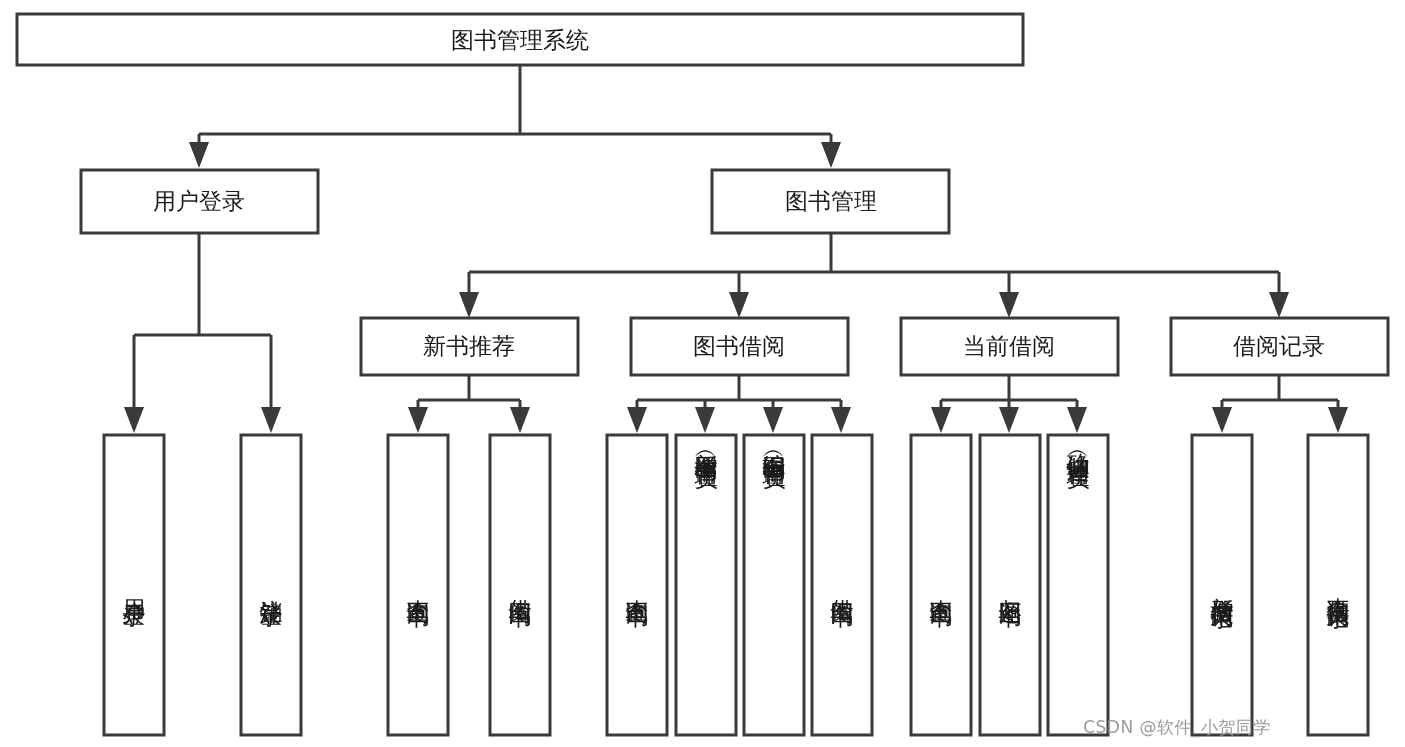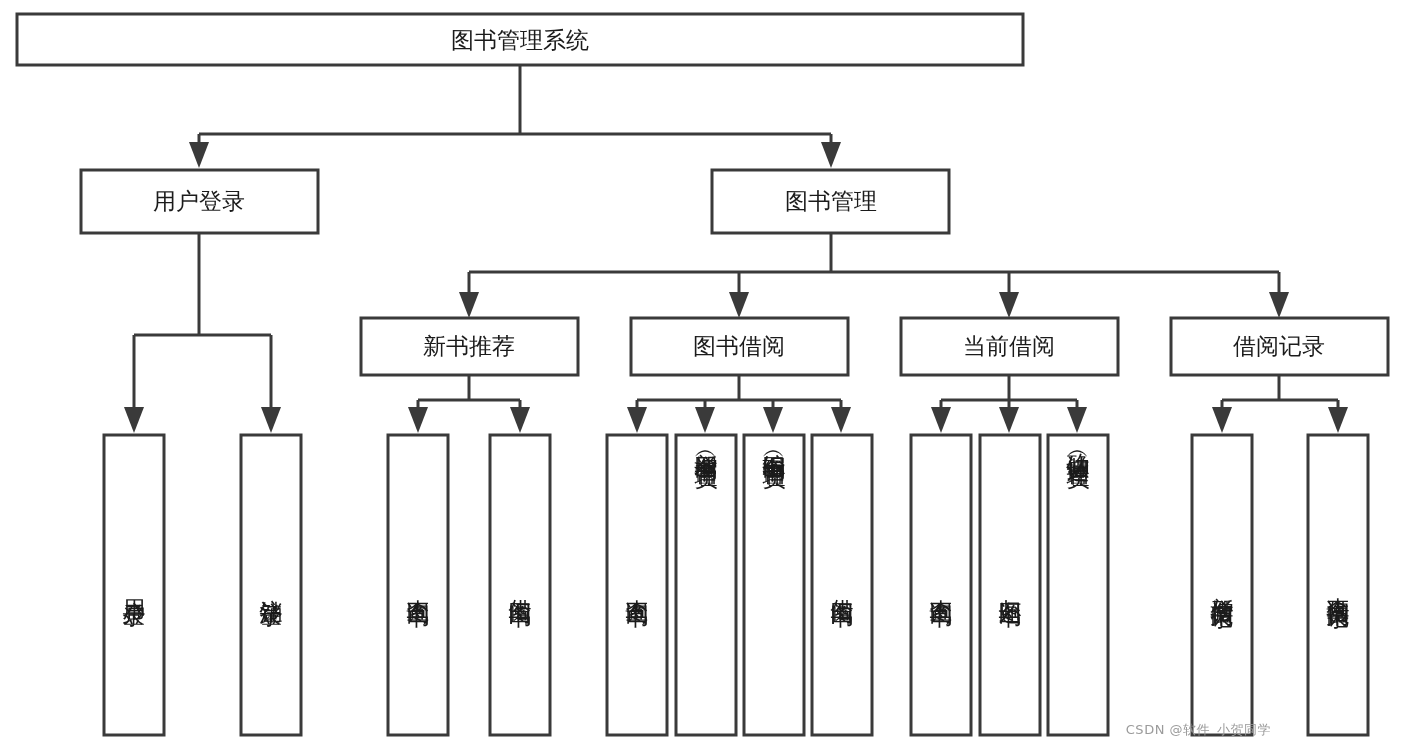--- a/index.html
+++ b/index.html
@@ -64,21 +64,21 @@
     line-height: 1.08;
     letter-spacing: 2px;
     color: #1b1b1b;
     white-space: nowrap;
   }
   .watermark {
     position: absolute;
     right: 10px;
     bottom: 8px;
     font-family: "DejaVu Sans", "Liberation Sans", sans-serif;
-    font-size: 13px;
+    font-size: 17px;
     color: #9b9b9b;
     letter-spacing: 0.5px;
     white-space: nowrap;
     pointer-events: none;
     margin-left: 44px;
   }
 </style>
 </head>
 <body>
 

